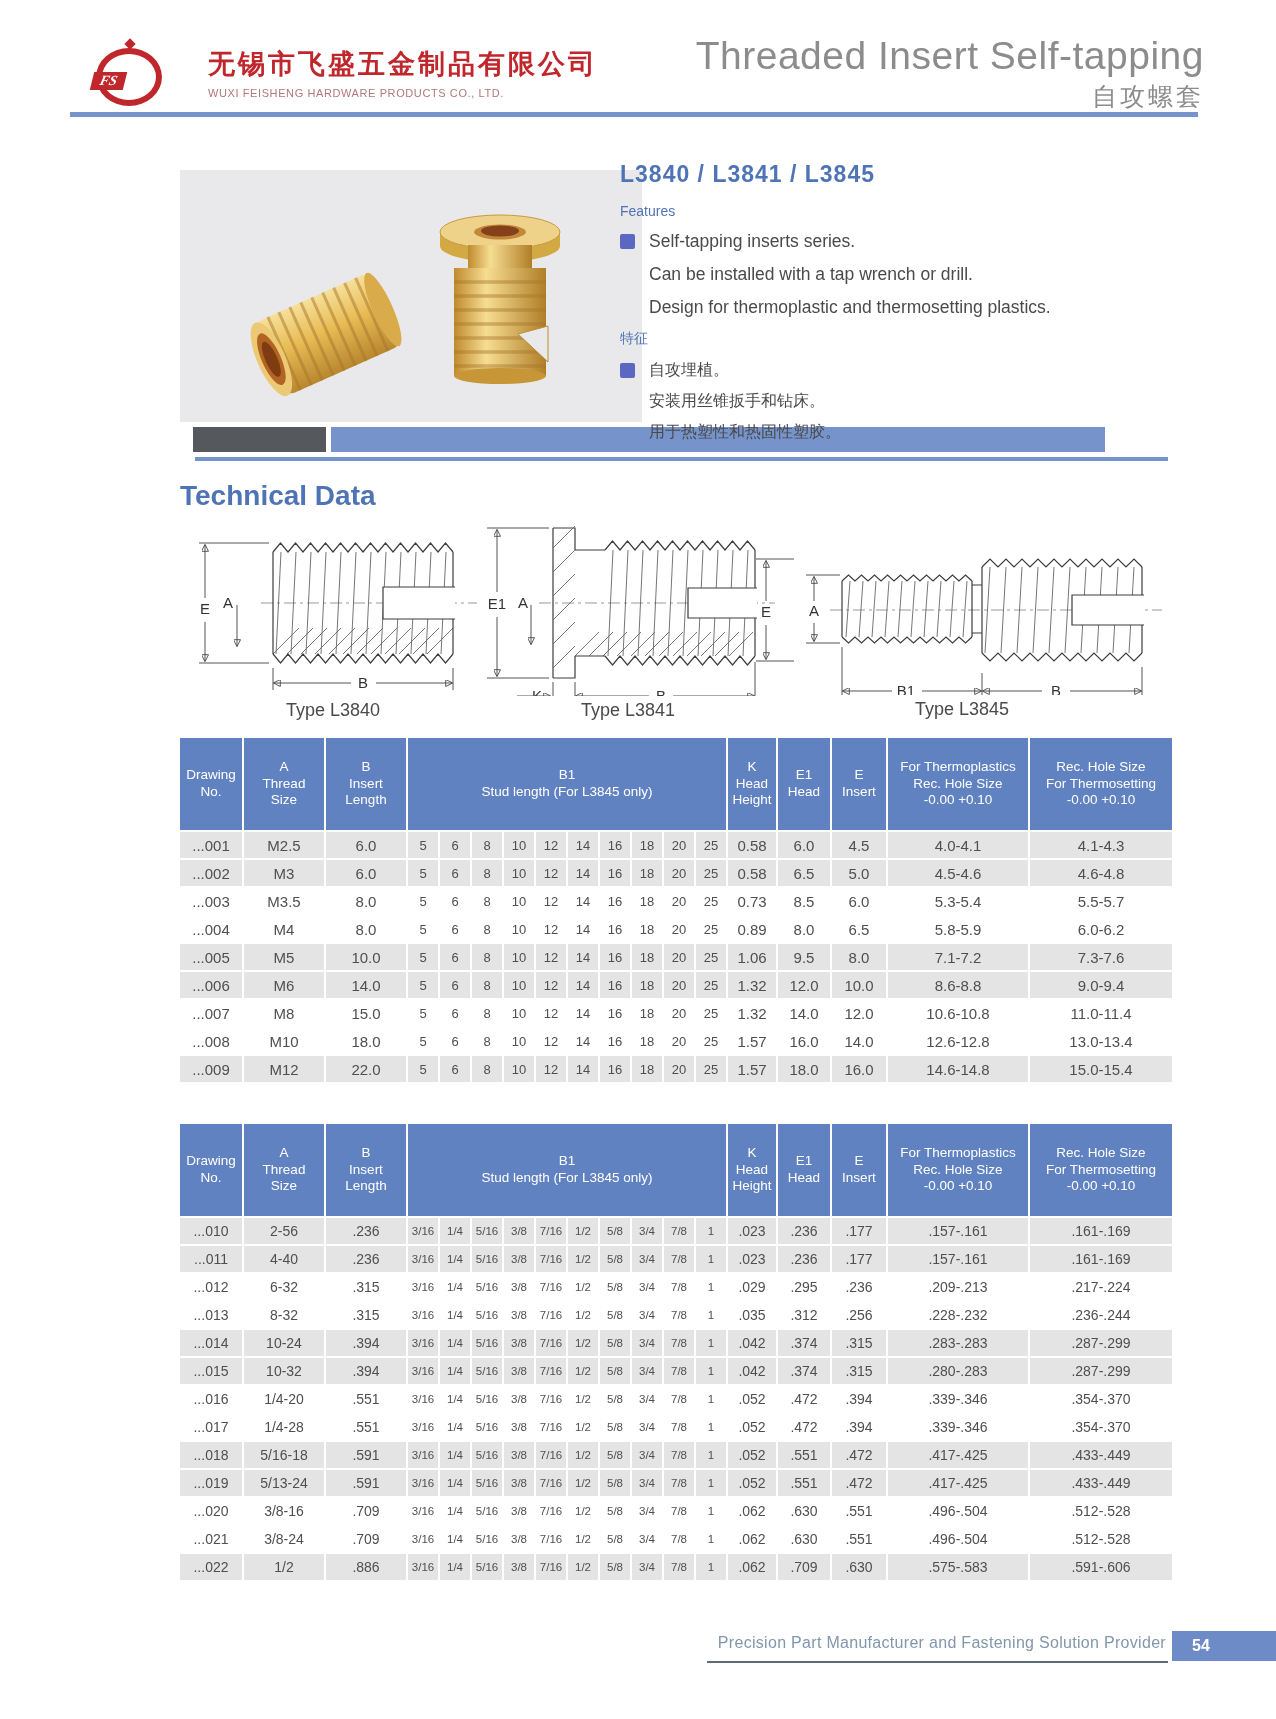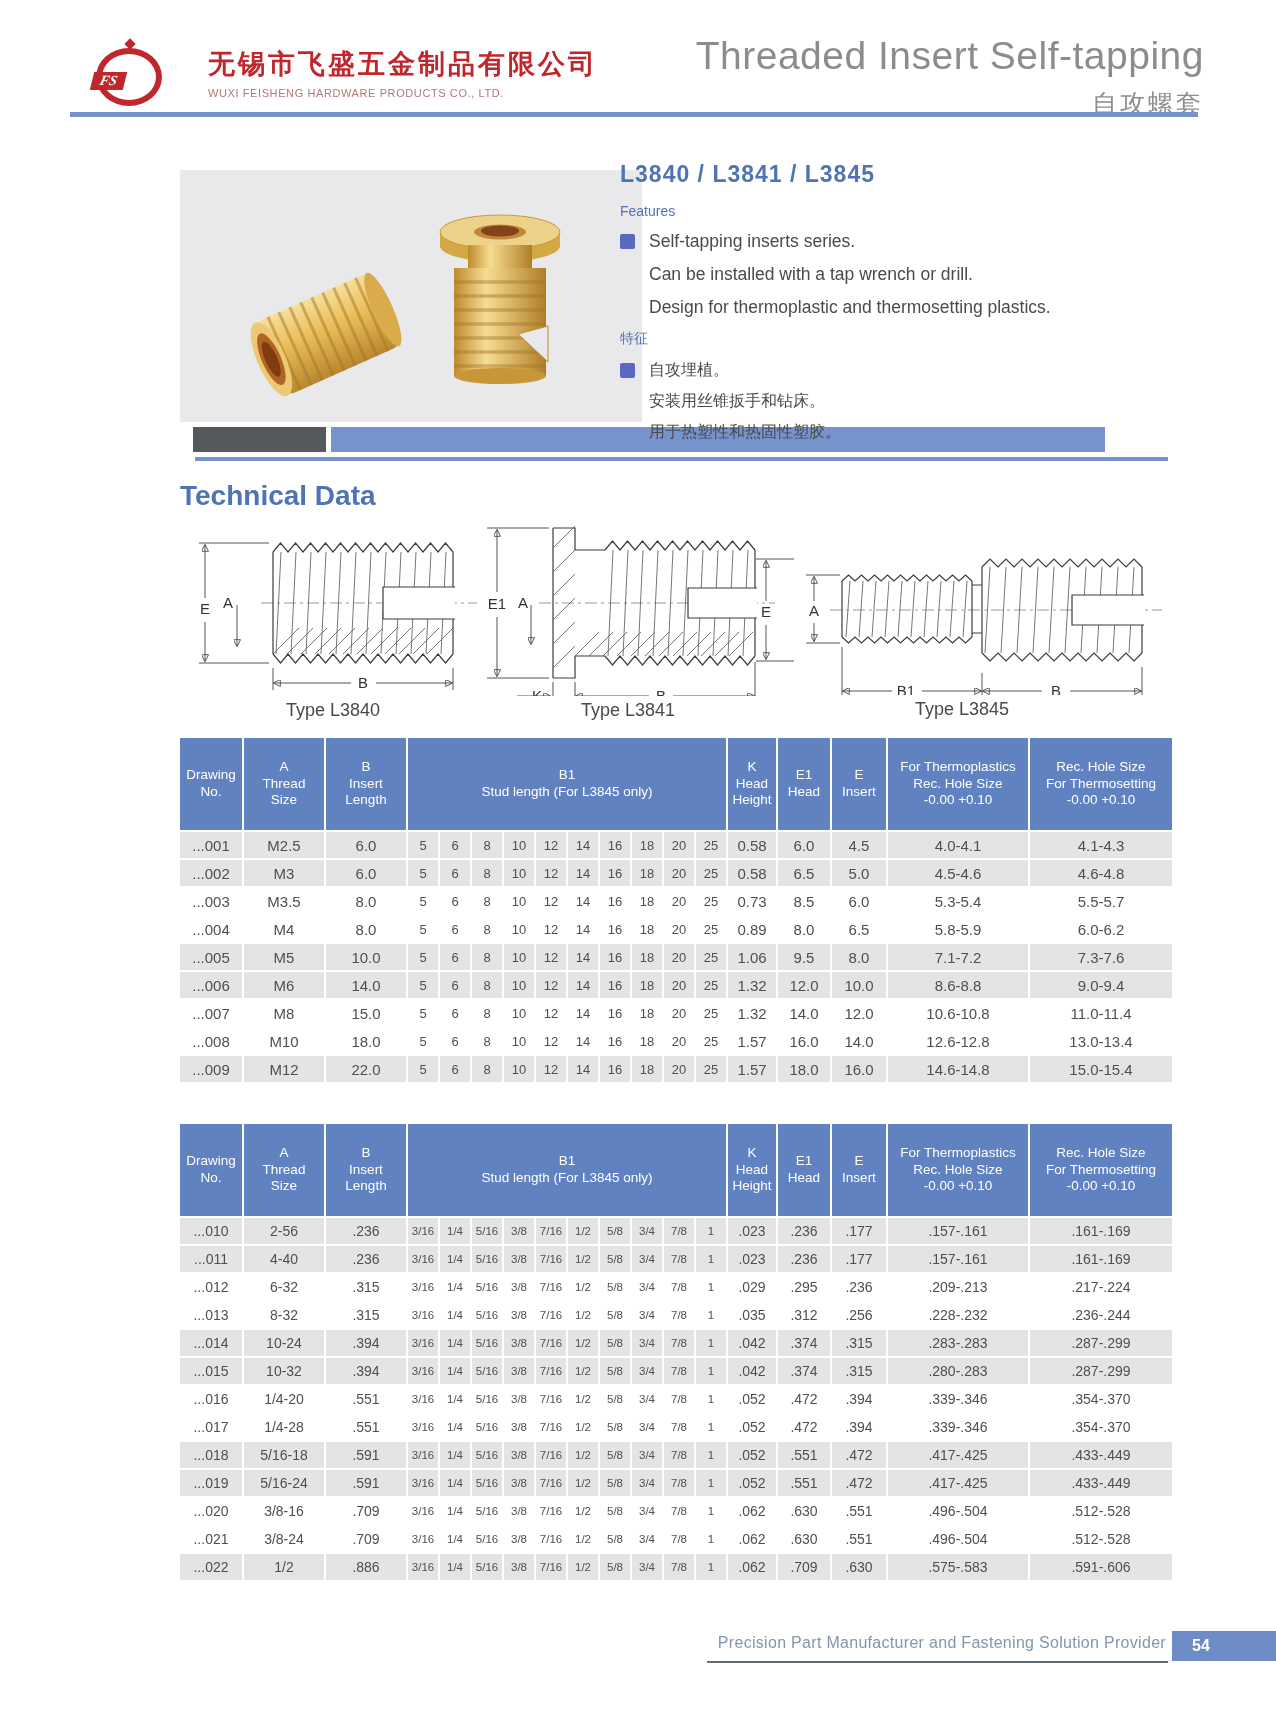--- a/index.html
+++ b/index.html
@@ -22,21 +22,21 @@
   .logo-ring{position:absolute;left:14px;top:10px;width:66px;height:58px;border:6px solid var(--brand-red);border-radius:50%}
   .logo-diamond{position:absolute;left:44px;top:2px;width:8px;height:8px;background:var(--brand-red);transform:rotate(45deg)}
   .logo-fs{position:absolute;left:10px;top:34px;background:var(--brand-red);color:#fff;
     font-family:"Liberation Serif","DejaVu Serif",serif;font-style:italic;font-weight:bold;font-size:14px;
     padding:1px 8px;transform:skewX(-14deg)}
   .company{position:absolute;left:208px;top:46px}
   .company-cn{font-size:27px;font-weight:bold;color:var(--brand-red);letter-spacing:3px}
   .company-en{font-size:11px;color:#b07878;letter-spacing:.6px;margin-top:5px}
   .doc-title{position:absolute;right:72px;top:34px;text-align:right;color:#8c8c8c}
   .doc-title-en{font-size:39px;letter-spacing:.5px}
-  .doc-title-cn{font-size:25px;margin-top:9px;letter-spacing:3px}
+  .doc-title-cn{font-size:25px;margin-top:2px;letter-spacing:3px}
   .header-rule{position:absolute;left:70px;top:112px;width:1128px;height:5px;background:var(--rule-blue)}
 
   
   .product-photo{position:absolute;left:180px;top:170px;width:462px;height:252px}
   .bar-dark{position:absolute;left:193px;top:427px;width:133px;height:25px;background:var(--dark-bar)}
   .bar-blue{position:absolute;left:331px;top:427px;width:774px;height:25px;background:var(--rule-blue)}
   .section-rule{position:absolute;left:195px;top:457px;width:973px;height:4px;background:var(--rule-blue)}
 
   .model-title{position:absolute;left:620px;top:161px;font-size:23px;font-weight:bold;color:var(--accent);letter-spacing:1px}
   .features{position:absolute;left:620px;top:203px;width:480px}
@@ -731,21 +731,21 @@
           <td class="stud">7/8</td>
           <td class="stud">1</td>
           <td>.052</td>
           <td>.551</td>
           <td>.472</td>
           <td>.417-.425</td>
           <td>.433-.449</td>
         </tr>
         <tr class="shaded">
           <td>...019</td>
-          <td>5/16-24</td>
+          <td>5/13-24</td>
           <td>.591</td>
           <td class="stud">3/16</td>
           <td class="stud">1/4</td>
           <td class="stud">5/16</td>
           <td class="stud">3/8</td>
           <td class="stud">7/16</td>
           <td class="stud">1/2</td>
           <td class="stud">5/8</td>
           <td class="stud">3/4</td>
           <td class="stud">7/8</td>

